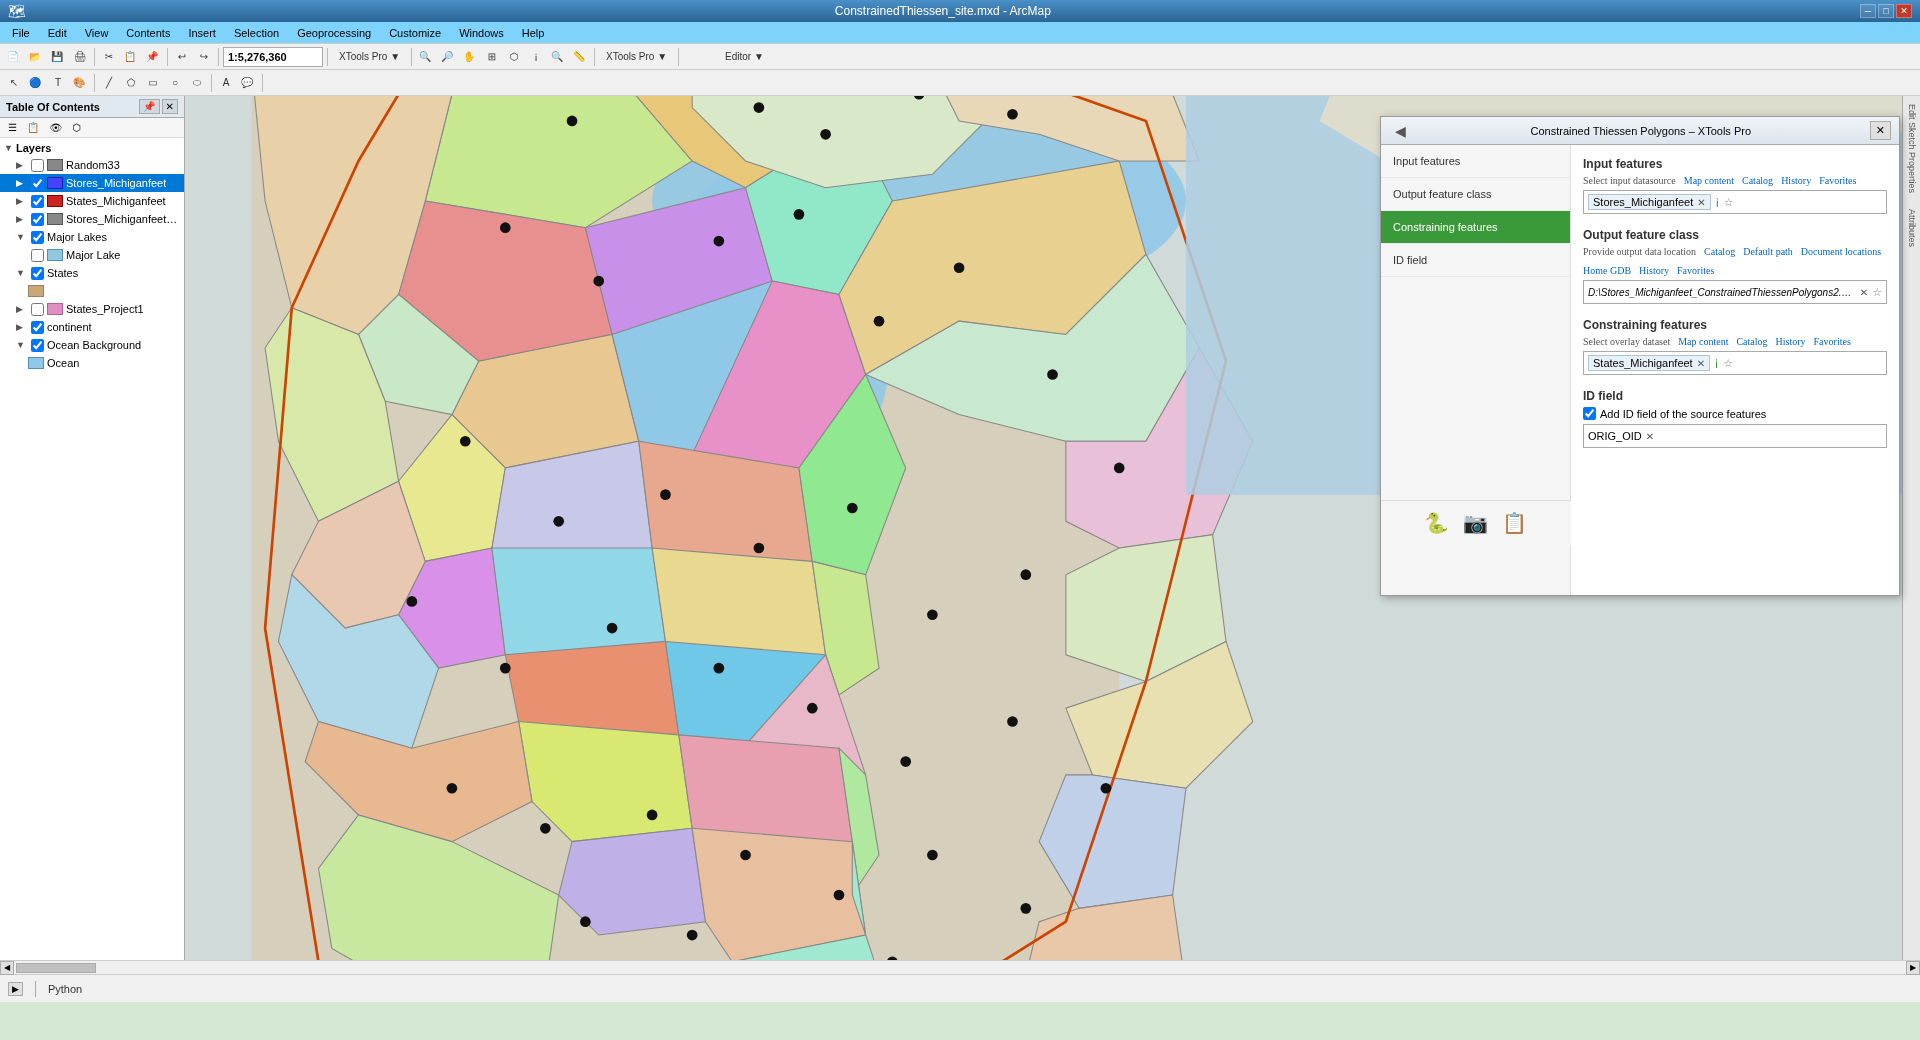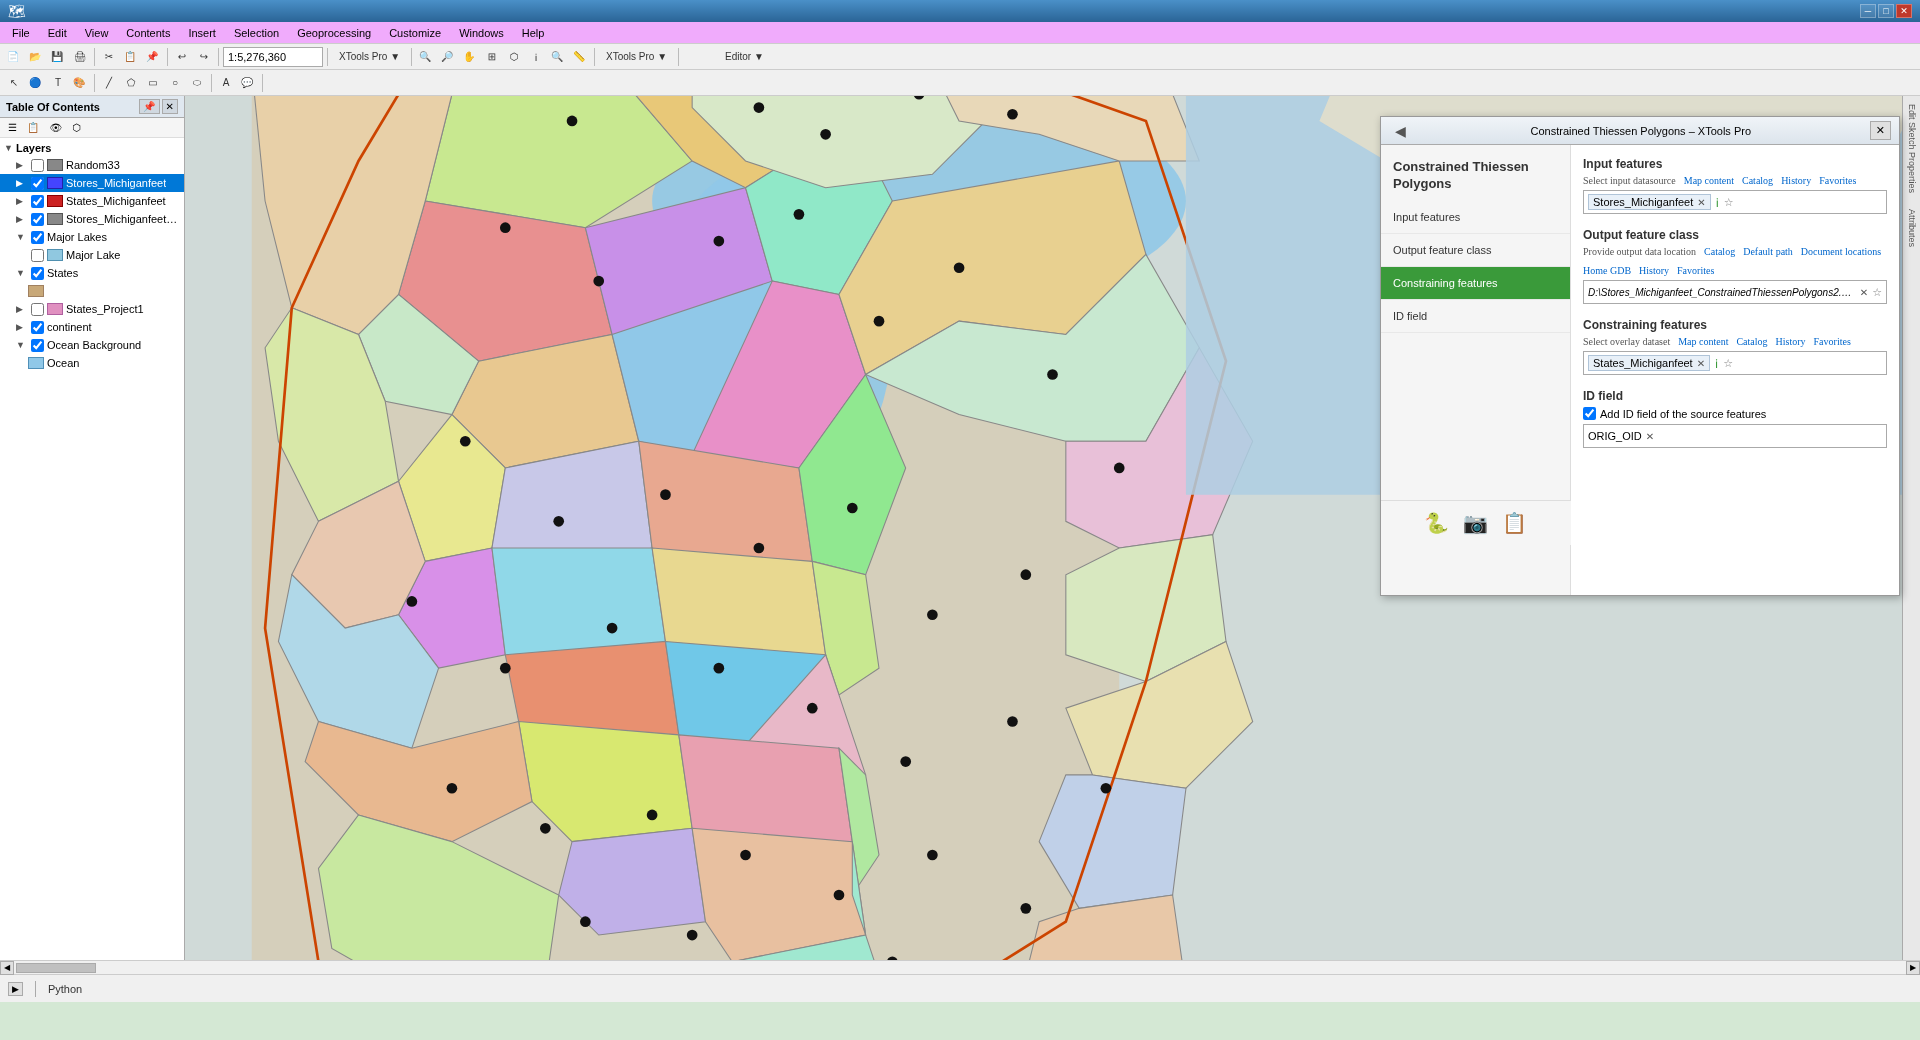--- a/index.html
+++ b/index.html
@@ -9,42 +9,42 @@
     #titlebar {
       height: 22px;
       background: linear-gradient(to bottom, #4a90c8 0%, #2a6496 100%);
       display: flex; align-items: center; justify-content: space-between;
       padding: 0 8px; color: white; font-size: 12px;
     }
 
     
     #menubar {
       height: 22px;
-      background: #f0abfc;
+      background: #7dd3fc;
       border-bottom: 1px solid #ccc;
       display: flex; align-items: center; padding: 0 4px; gap: 2px;
     }
     .menu-item { padding: 2px 8px; font-size: 11px; cursor: pointer; }
 
     
     .toolbar {
       height: 26px;
       background: #f0f0f0;
       border-bottom: 1px solid #ccc;
       display: flex; align-items: center; padding: 0 4px; gap: 2px;
       flex-wrap: nowrap; overflow: hidden;
     }
     .toolbar-btn {
       width: 20px; height: 20px;
       background: none; border: 1px solid transparent;
       display: flex; align-items: center; justify-content: center;
       font-size: 10px; cursor: pointer; color: #333;
     }
     .toolbar-sep { width: 1px; height: 18px; background: #bbb; margin: 0 2px; }
-    .toolbar-scale { height: 20px; font-size: 11px; border: 1px solid #aaa; padding: 0 4px; background: white; width: 100px; }
+    .toolbar-scale { height: 20px; font-size: 11px; border: 1px solid #aaa; padding: 0 4px; background: white; width: 100px; font-weight: bold; }
 
     
     #main-layout {
       display: flex;
       height: calc(1040px - 22px - 22px - 26px - 26px - 26px - 28px);
     }
 
     
     #toc {
       width: 185px;
@@ -185,20 +185,21 @@
       border-top: 1px solid #ccc;
       display: flex; align-items: center; padding: 0 8px; gap: 8px;
       font-size: 11px; color: #333;
     }
   </style>
 </head>
 <body>
 
 <div id="titlebar">
   <span style="font-size:14px;">🗺</span>
+  <span style="flex:1;text-align:center;font-size:12px;">ConstrainedThiessen_site.mxd - ArcMap</span>
   <div style="display:flex;gap:2px;">
     <button style="width:16px;height:14px;font-size:9px;border:1px solid rgba(255,255,255,0.3);background:rgba(255,255,255,0.1);color:white;cursor:pointer;">─</button>
     <button style="width:16px;height:14px;font-size:9px;border:1px solid rgba(255,255,255,0.3);background:rgba(255,255,255,0.1);color:white;cursor:pointer;">□</button>
     <button style="width:16px;height:14px;font-size:9px;border:1px solid rgba(255,255,255,0.3);background:#c0392b;color:white;cursor:pointer;">✕</button>
   </div>
 </div>
 
 <div id="menubar">
   <span class="menu-item">File</span>
   <span class="menu-item">Edit</span>
@@ -469,21 +470,20 @@
 
       <div id="xtools-titlebar">
         <button style="background:none;border:none;cursor:pointer;font-size:14px;color:#555;padding:2px 6px;">◀</button>
         <span class="xt-title" style="font-size:11px;font-weight:normal;">Constrained Thiessen Polygons – XTools Pro</span>
         <button style="background:#e0e0e0;border:1px solid #aaa;cursor:pointer;font-size:11px;padding:2px 5px;">✕</button>
       </div>
 
       <div id="xtools-body">
 
         <div id="xtools-nav">
-          <div id="xtools-nav-title" style="padding:14px 12px 8px;font-size:13px;font-weight:bold;color:#333;line-height:1.3;">Constrained Thiessen Polygons</div>
 
           <div class="xt-nav-item">
             <span>Input features</span>
           </div>
           <div class="xt-nav-item">
             <span>Output feature class</span>
           </div>
           <div class="xt-nav-item active">
             <span>Constraining features</span>
           </div>

